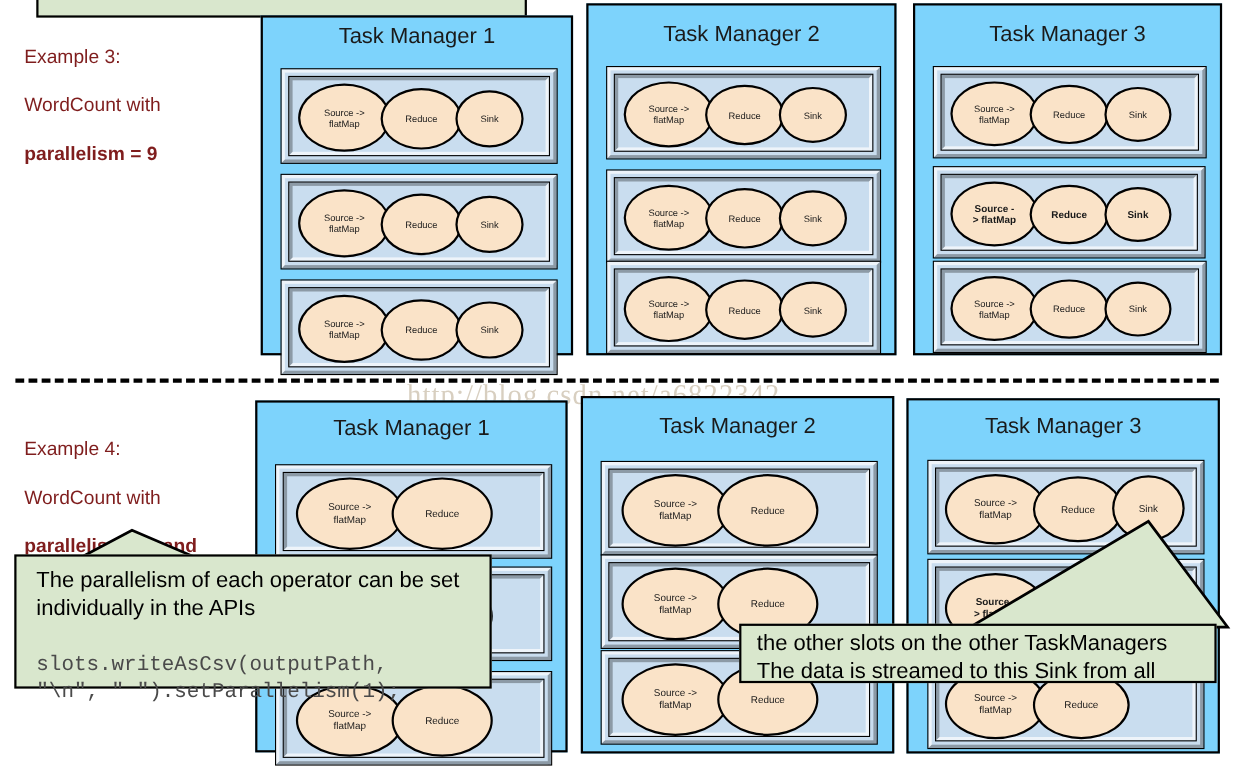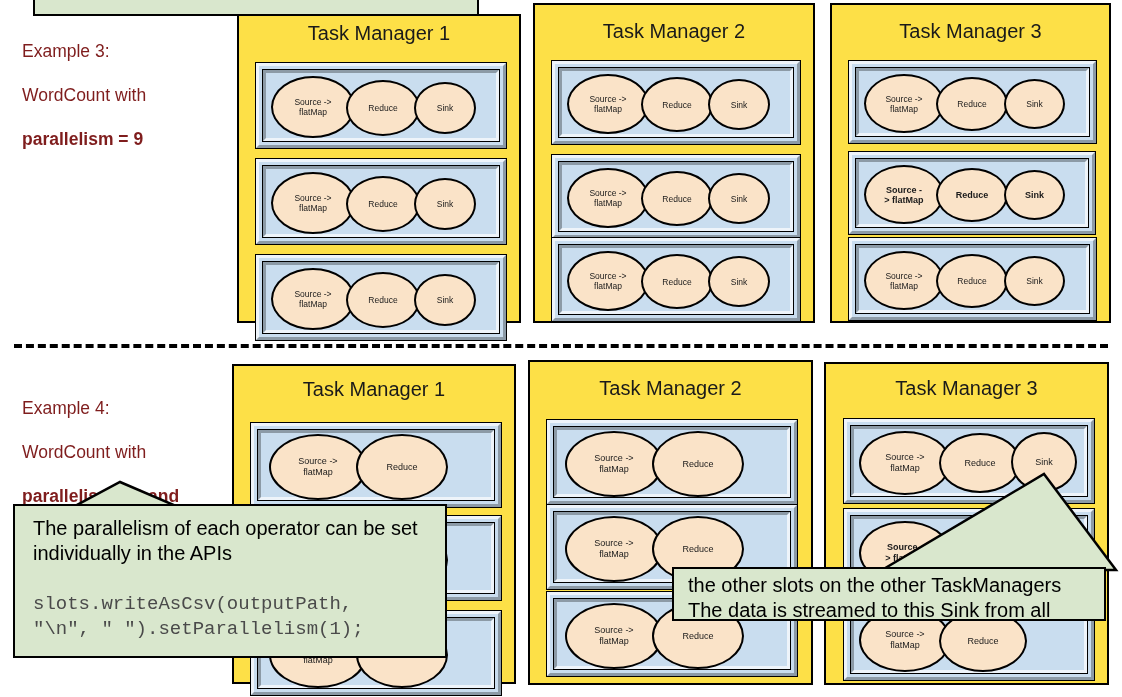--- a/index.html
+++ b/index.html
@@ -37,21 +37,21 @@
     position:absolute;left:370px;top:344px;
     font-size:26px;color:#d8cfc0;
     font-family:"Liberation Serif", serif;
     letter-spacing:1px;white-space:nowrap;
     pointer-events:none;
   }
 
   
   .tm{
     position:absolute;
-    background:#fde047;border:2.5px solid #000;box-sizing:border-box;
+    background:#7dd3fc;border:2.5px solid #000;box-sizing:border-box;
   }
   .tm-title{
     position:absolute;left:0;right:0;top:6px;
     text-align:center;font-size:20px;color:#1a1a1a;
   }
 
   
   .slot{
     position:absolute;
     box-sizing:border-box;
@@ -203,20 +203,21 @@
         <div class="op" style="left: 5px; top: 3px; width: 80px; height: 59px; white-space: pre-line;">Source -&gt;
 flatMap</div>
         <div class="op" style="left: 77px; top: 6px; width: 72px; height: 54px; white-space: pre-line;">Reduce</div>
         <div class="op" style="left: 145px; top: 8px; width: 61px; height: 50px; white-space: pre-line;">Sink</div>
       </div>
     </div>
   </div>
 
   <div class="divider"></div>
 
+  <div class="watermark">http://blog.csdn.net/a6822342</div>
 
   <div class="caption" style="left:22px;top:375px;width:215px;">
     <div>Example 4:</div>
     <div>WordCount with</div>
     <div class="b">parallelism = 9 and</div>
     <div class="b">sink parallelism = 1</div>
   </div>
 
   <div class="tm" style="left:232px;top:364px;width:284px;height:320px;">
     <div class="tm-title" style="top:12px;">Task Manager 1</div>
@@ -307,21 +308,21 @@
     <polygon points="164,4 236,100 2,100" fill="#d9e7cd" stroke="#000" stroke-width="2.5"></polygon>
   </svg>
   <div class="callout" style="left:672px;top:567px;width:434px;height:54px;padding:4px 14px;">
     <div class="line">the other slots on the other TaskManagers</div>
     <div class="line">The data is streamed to this Sink from all</div>
   </div>
 
   <svg class="pointer-poly" style="left:60px;top:478px;width:240px;height:40px;" viewBox="0 0 240 40">
     <polygon points="0,36 60,4 130,34 240,34 240,40 0,40" fill="#d9e7cd" stroke="#000" stroke-width="2.5"></polygon>
   </svg>
-  <div class="callout" style="left:13px;top:504px;width:434px;height:154px;padding:10px 18px;">
+  <div class="callout" style="left:13px;top:504px;width:434px;height:122px;padding:10px 18px;">
     <div class="line">The parallelism of each operator can be set</div>
     <div class="line">individually in the APIs</div>
     <div style="height:26px;"></div>
     <div class="code">slots.writeAsCsv(outputPath,</div>
     <div class="code">"\n", " ").setParallelism(1);</div>
   </div>
 
 </div>
 
 </body></html>

